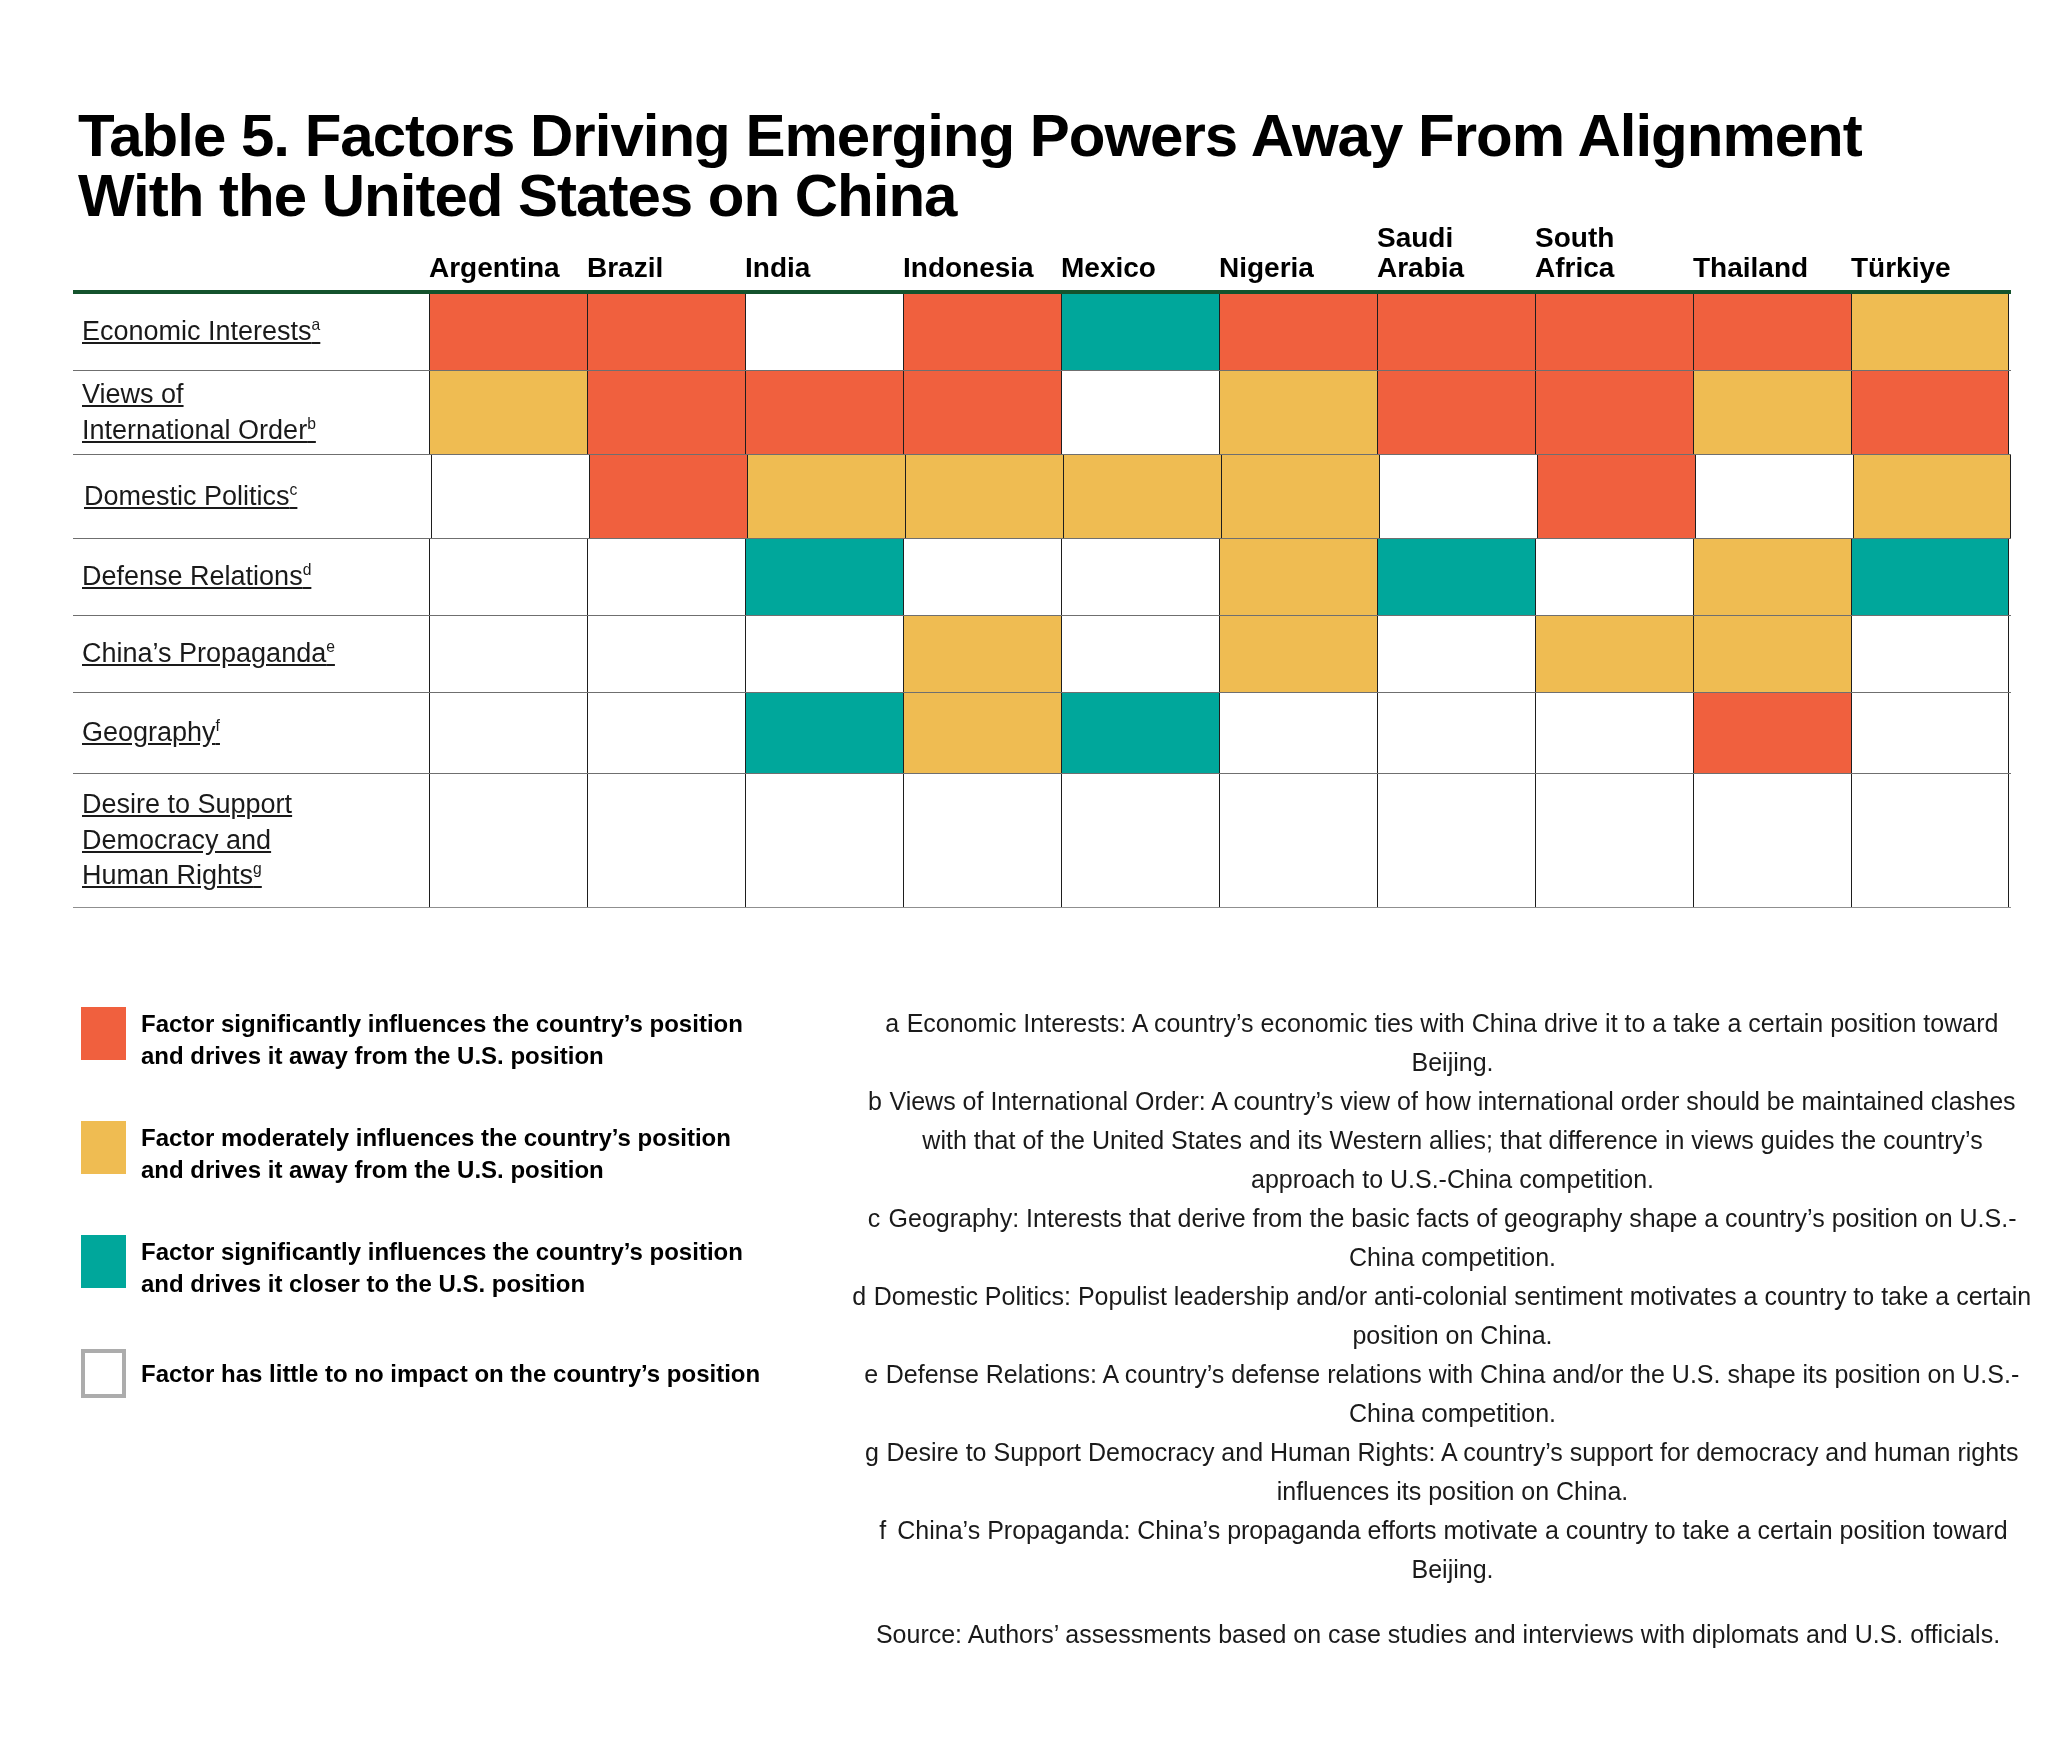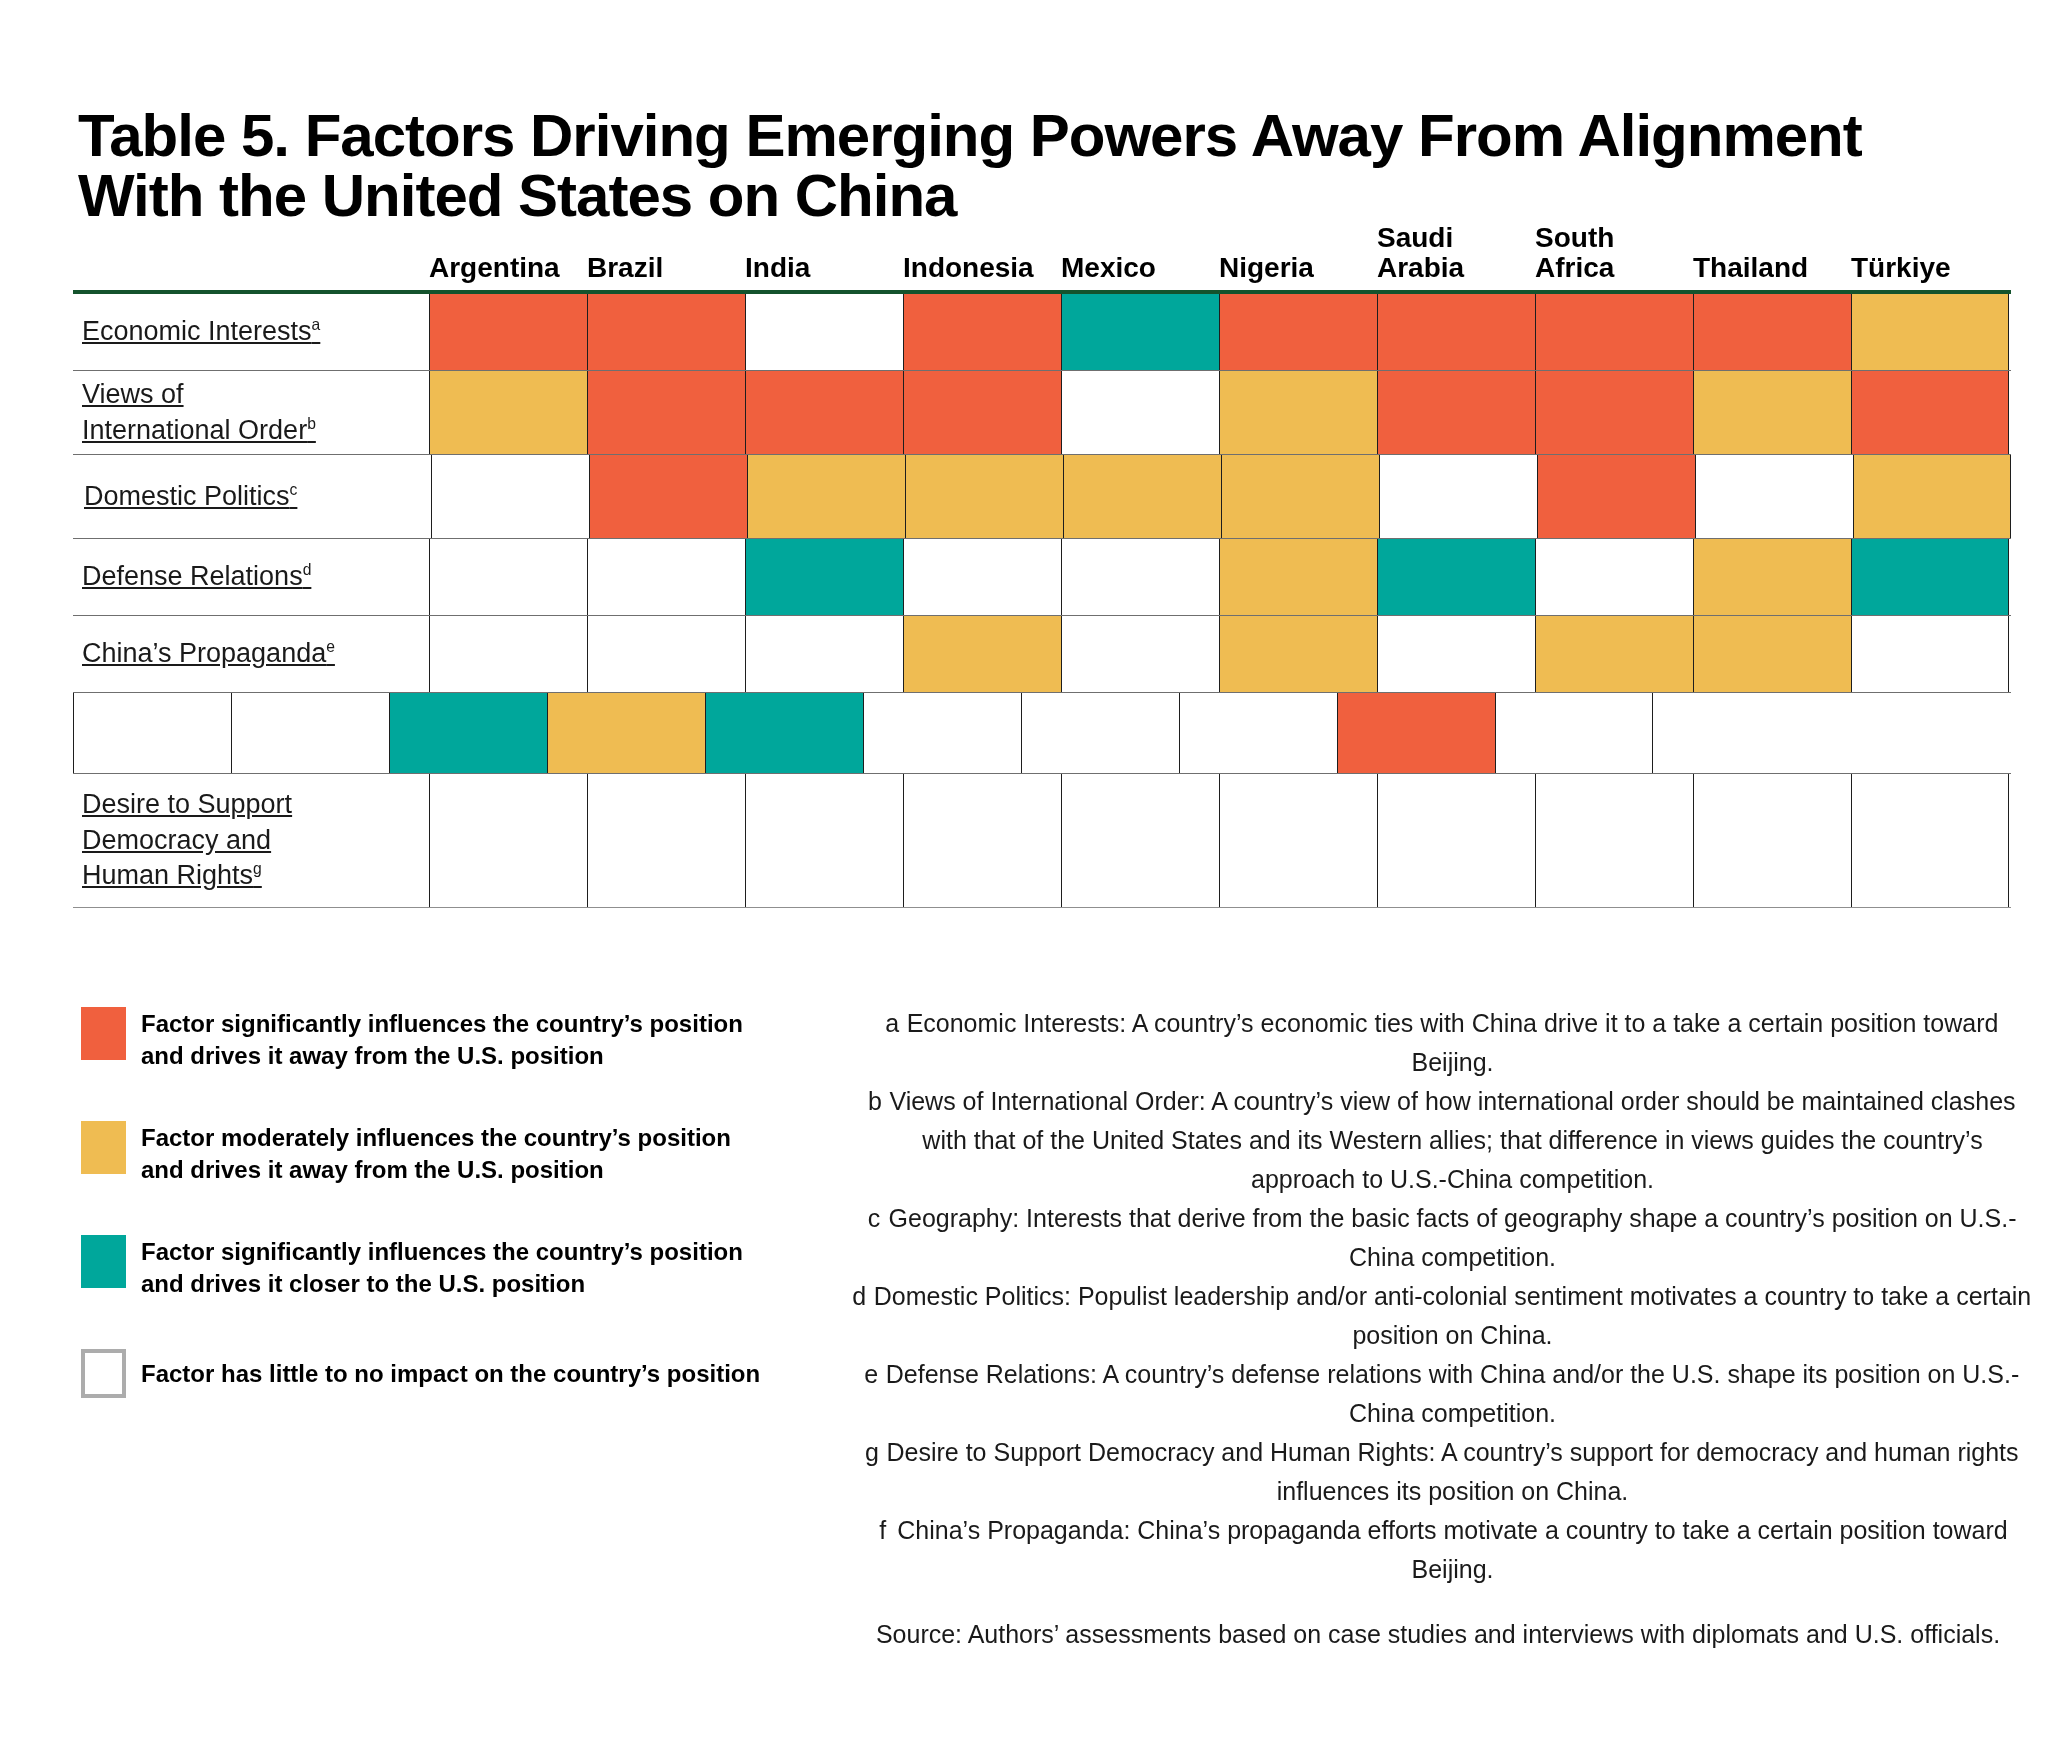--- a/index.html
+++ b/index.html
@@ -142,20 +142,23 @@
         <div class="cell" style="background: rgb(255, 255, 255);"></div>
         <div class="cell" style="background: rgb(239, 188, 82);"></div>
         <div class="cell" style="background: rgb(255, 255, 255);"></div>
         <div class="cell" style="background: rgb(239, 188, 82);"></div>
         <div class="cell" style="background: rgb(255, 255, 255);"></div>
         <div class="cell" style="background: rgb(239, 188, 82);"></div>
         <div class="cell" style="background: rgb(239, 188, 82);"></div>
         <div class="cell" style="background: rgb(255, 255, 255);"></div>
       </div>
       <div class="trow">
+        <div class="labelcell">
+          <span class="labeltext">Geography<sup>f</sup></span>
+        </div>
         <div class="cell" style="background: rgb(255, 255, 255);"></div>
         <div class="cell" style="background: rgb(255, 255, 255);"></div>
         <div class="cell" style="background: rgb(0, 167, 155);"></div>
         <div class="cell" style="background: rgb(239, 188, 82);"></div>
         <div class="cell" style="background: rgb(0, 167, 155);"></div>
         <div class="cell" style="background: rgb(255, 255, 255);"></div>
         <div class="cell" style="background: rgb(255, 255, 255);"></div>
         <div class="cell" style="background: rgb(255, 255, 255);"></div>
         <div class="cell" style="background: rgb(240, 96, 62);"></div>
         <div class="cell" style="background: rgb(255, 255, 255);"></div>

